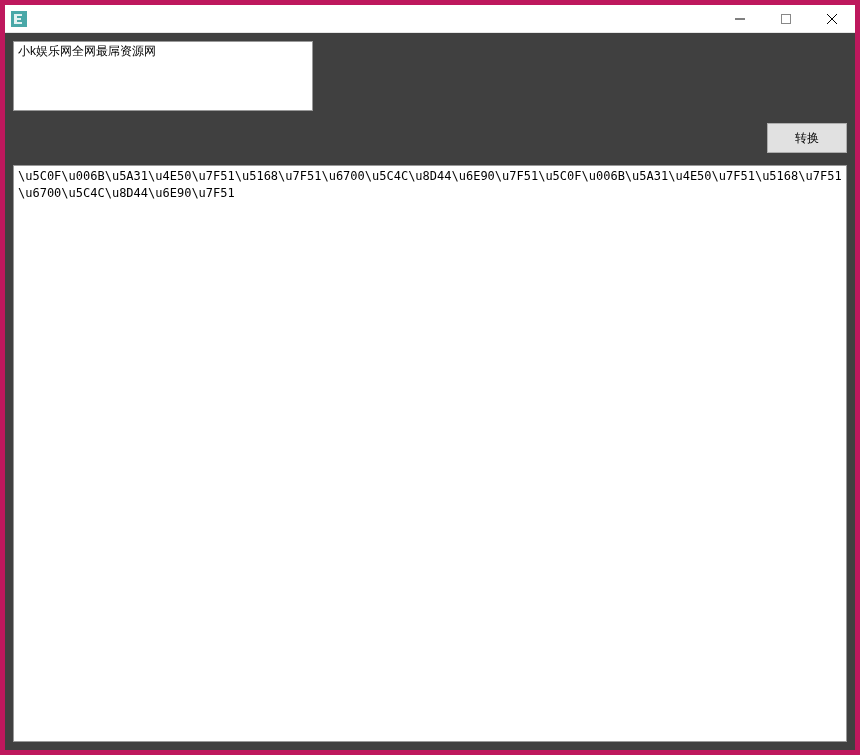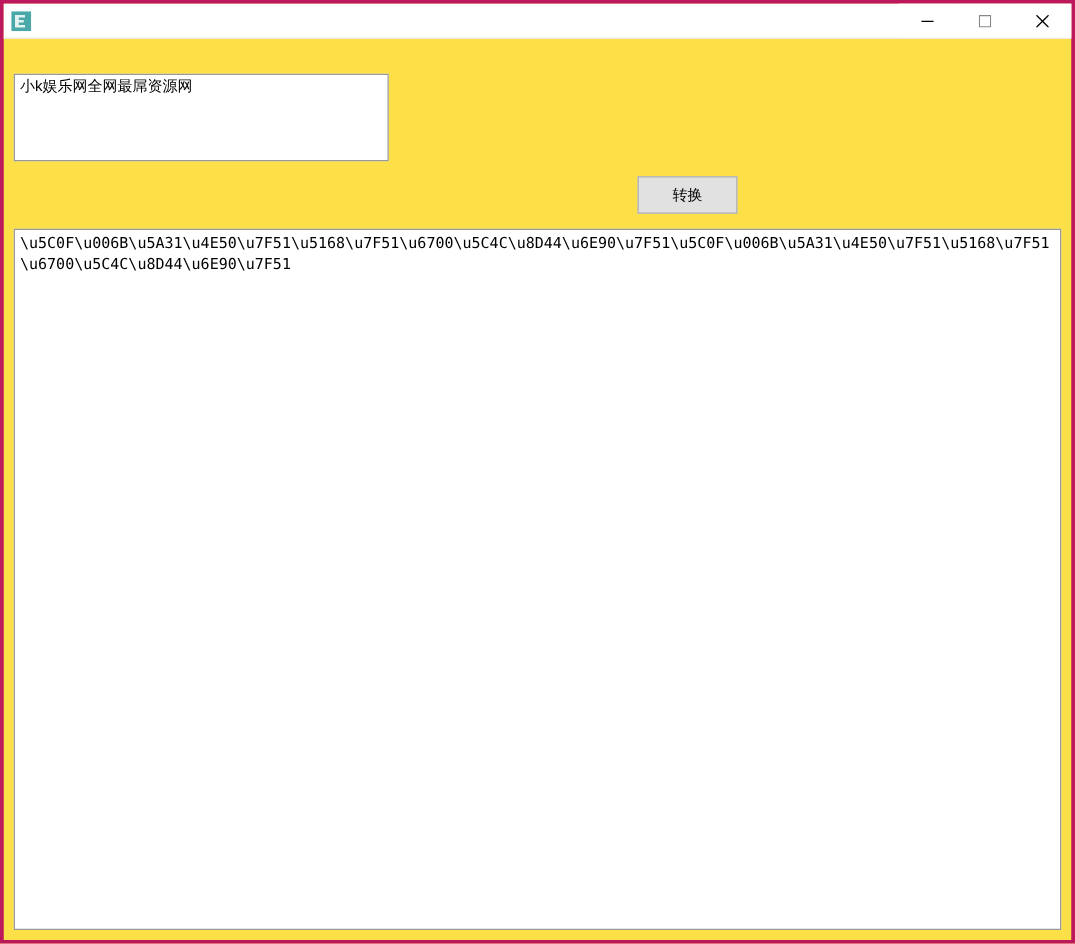--- a/index.html
+++ b/index.html
@@ -1,24 +1,23 @@
 <!DOCTYPE html>
 <html><head>
   <meta charset="utf-8">
   <style>
     * { box-sizing: border-box; margin: 0; padding: 0; }
     body { font-family: "Microsoft YaHei", "SimSun", sans-serif; background: #fff; }
     .window {
       width: 860px;
       height: 755px;
-      border: 3px solid #be185d;
-      background: #fde047;
+      border: 5px solid #be185d;
+      background: #404040;
       display: flex;
       flex-direction: column;
-      gap: 20px;
     }
     .titlebar {
       height: 28px;
       background: #fff;
       display: flex;
       align-items: center;
       padding: 0 0 0 6px;
       border-bottom: 1px solid #e5e5e5;
     }
     .titlebar .icon-spot {
@@ -48,21 +47,21 @@
       width: 300px;
       height: 70px;
       border: 1px solid #999;
       background: #fff;
       font-size: 12px;
       padding: 2px 4px;
       resize: none;
       font-family: "SimSun","Microsoft YaHei",sans-serif;
       line-height: 1.3;
     }
-    .btn-row { display: flex; justify-content: center; padding-left: 240px; }
+    .btn-row { display: flex; justify-content: flex-end; padding-left: 240px; }
     .convert-btn {
       width: 80px;
       height: 30px;
       font-size: 12px;
       border: 1px solid #adadad;
       background: #e1e1e1;
       cursor: pointer;
       font-family: inherit;
     }
     .output-box {

